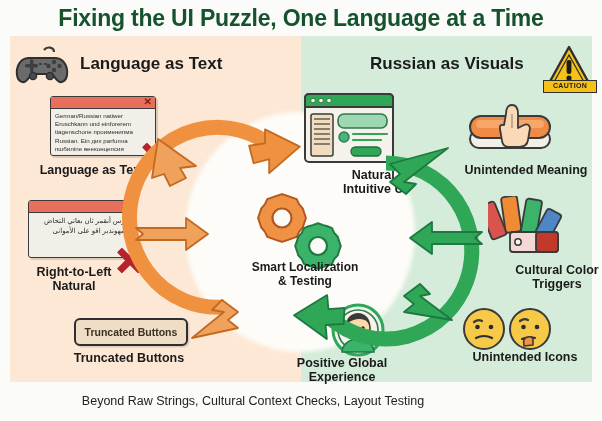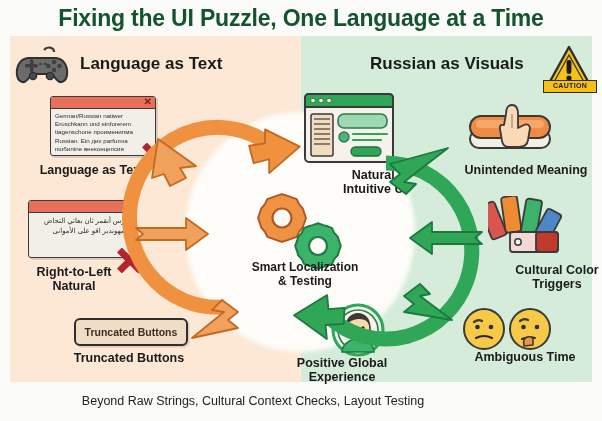--- a/index.html
+++ b/index.html
@@ -268,21 +268,21 @@
   </g>
   <g>
     <circle cx="68" cy="23" r="20" fill="#f7c948" stroke="#3a3a3a" stroke-width="2"></circle>
     <path d="M58 15 q4 -3 8 -1" stroke="#3a3a3a" stroke-width="2.2" fill="none" stroke-linecap="round"></path>
     <circle cx="61.5" cy="21" r="2.3" fill="#2b2b2b"></circle>
     <circle cx="75" cy="21" r="2.3" fill="#2b2b2b"></circle>
     <path d="M60 33 q7 -3 13 -1" stroke="#2b2b2b" stroke-width="2" fill="none" stroke-linecap="round"></path>
     <path d="M62 40 q-2 -8 4 -9 q5 -1 5 3 l0 5 Z" fill="#ef9243" stroke="#3a3a3a" stroke-width="1.6" stroke-linejoin="round"></path>
   </g>
 </svg>
-<div class="lbl" style="left:450px;top:350px;width:150px;">Ambiguous Time</div>
+<div class="lbl" style="left:450px;top:350px;width:150px;">Unintended Icons</div>
 
 <svg id="canvas" viewBox="0 0 602 421" style="pointer-events:none;">
 
   <g>
     <path d="M229 311 A90 92 0 1 1 281 153" fill="none" stroke="#ef9243" stroke-width="15" stroke-linecap="butt" stroke-linejoin="round" opacity="0"></path>
     <path d="M224 307 A88 90 0 1 1 276 150" fill="none" stroke="#f0913f" stroke-width="15" stroke-linejoin="round"></path>
     <path d="M224 307 A88 90 0 1 1 276 150" fill="none" stroke="#c26a22" stroke-width="1.6" opacity=".0"></path>
 
     <path d="M268 128 L300 150 L266 172 L268 158 L252 160 L250 142 L266 142 Z" fill="#f0913f" stroke="#c26a22" stroke-width="1.8" stroke-linejoin="round" transform="rotate(-8 276 150)"></path>
   </g>

